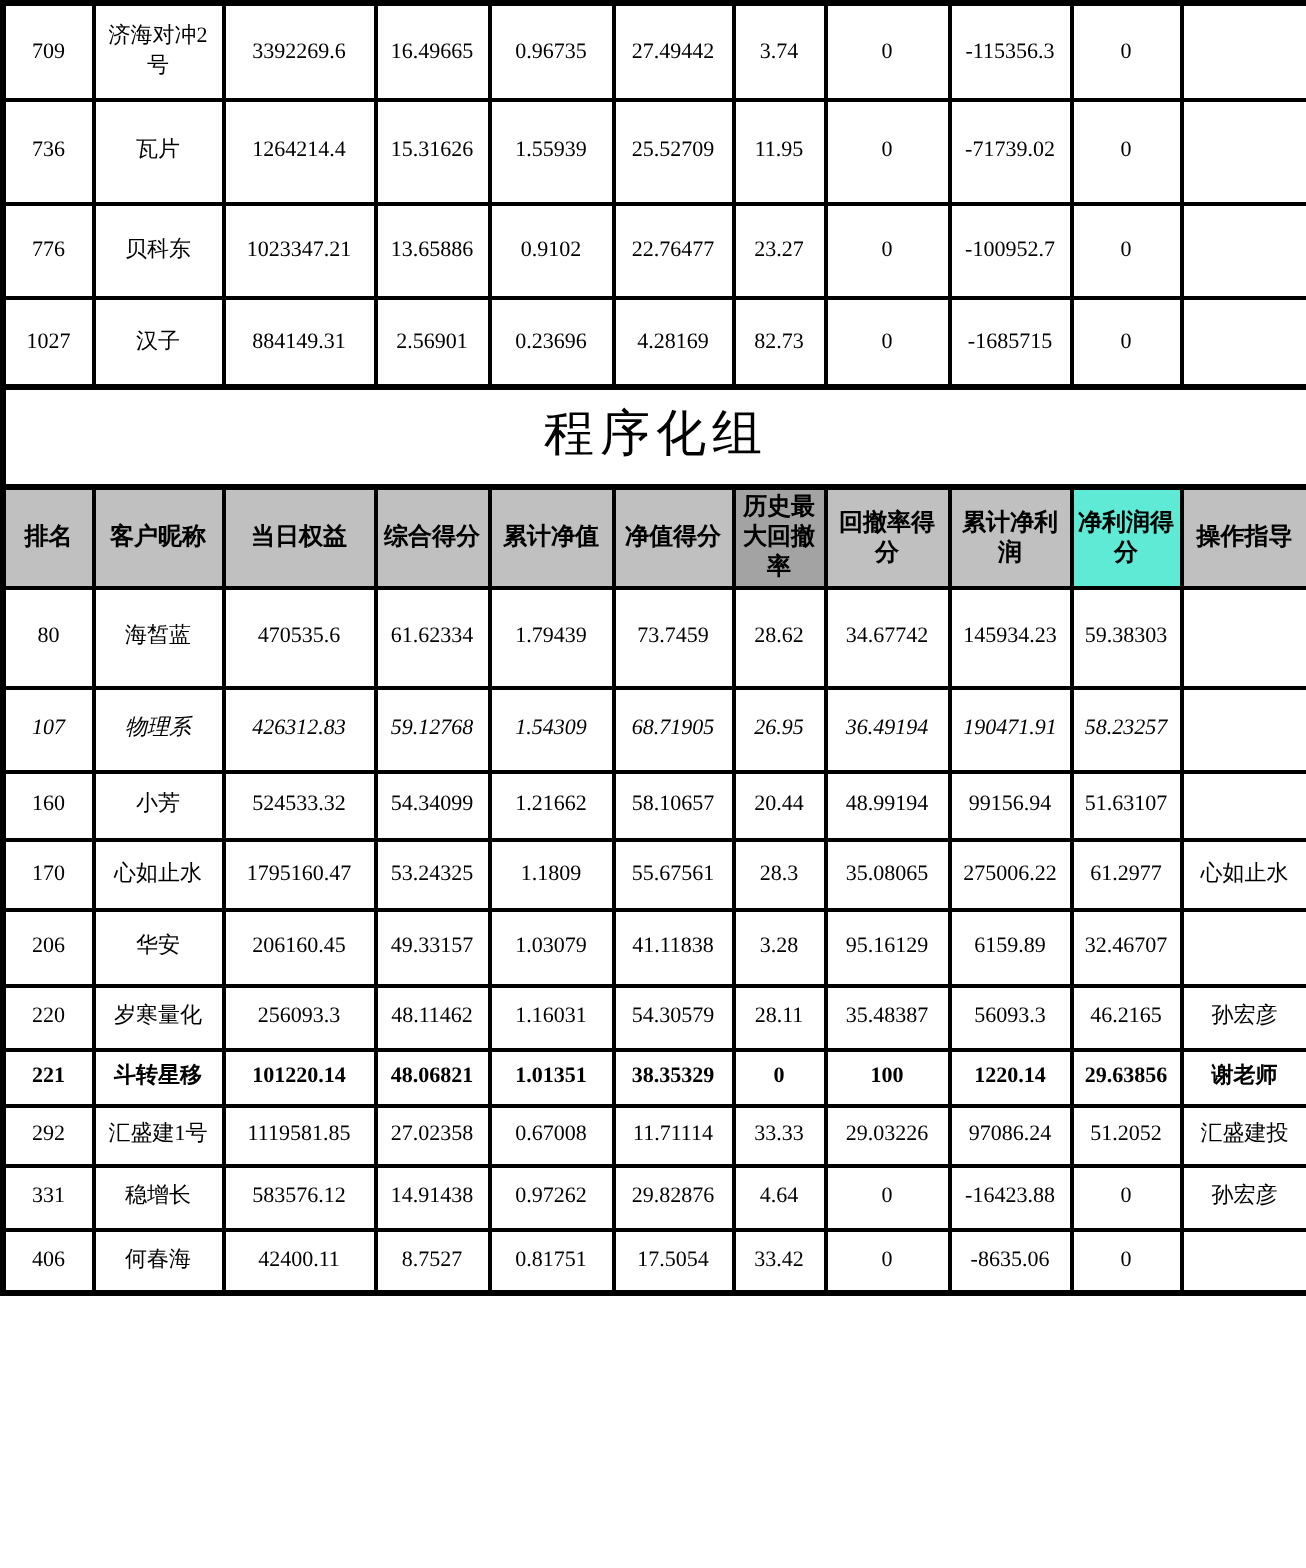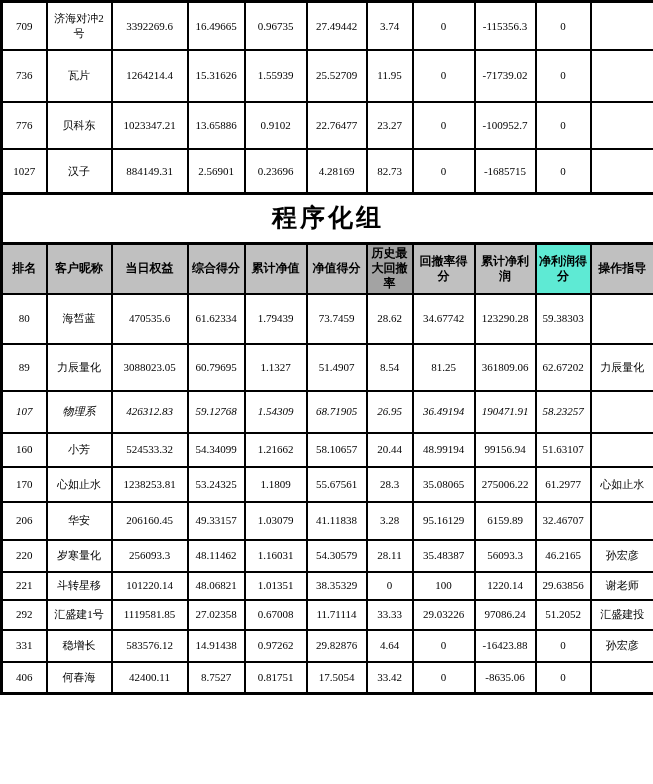--- a/index.html
+++ b/index.html
@@ -30,21 +30,21 @@
     background: #ffffff;
   }
   table.grid tr.hdr td {
     font-weight: bold;
     font-size: 12px;
     line-height: 1.25;
     word-break: break-all;
   }
   table.grid td.title-cell {
     font-size: 25px;
-    font-weight: bold;
+    font-weight: normal;
     letter-spacing: 3px;
     border-top: 3px solid #000000;
     border-bottom: 3px solid #000000;
   }
 </style>
 </head>
 <body style="background: rgb(255, 255, 255); color: rgb(0, 0, 0);">
 
 <table class="grid">
   <colgroup>
@@ -132,36 +132,23 @@
       </tr>
       <tr class="datarow" style="height: 50px;">
         <td>80</td>
         <td>海皙蓝</td>
         <td>470535.6</td>
         <td>61.62334</td>
         <td>1.79439</td>
         <td>73.7459</td>
         <td>28.62</td>
         <td>34.67742</td>
-        <td>123290.28</td>
+        <td>145934.23</td>
         <td>59.38303</td>
         <td></td>
-      </tr>
-      <tr class="datarow" style="height: 47px;">
-        <td>89</td>
-        <td>力辰量化</td>
-        <td>3088023.05</td>
-        <td>60.79695</td>
-        <td>1.1327</td>
-        <td>51.4907</td>
-        <td>8.54</td>
-        <td>81.25</td>
-        <td>361809.06</td>
-        <td>62.67202</td>
-        <td>力辰量化</td>
       </tr>
       <tr class="datarow" style="height: 42px; font-style: italic;">
         <td>107</td>
         <td>物理系</td>
         <td>426312.83</td>
         <td>59.12768</td>
         <td>1.54309</td>
         <td>68.71905</td>
         <td>26.95</td>
         <td>36.49194</td>
@@ -178,21 +165,21 @@
         <td>58.10657</td>
         <td>20.44</td>
         <td>48.99194</td>
         <td>99156.94</td>
         <td>51.63107</td>
         <td></td>
       </tr>
       <tr class="datarow" style="height: 35px;">
         <td>170</td>
         <td>心如止水</td>
-        <td>1238253.81</td>
+        <td>1795160.47</td>
         <td>53.24325</td>
         <td>1.1809</td>
         <td>55.67561</td>
         <td>28.3</td>
         <td>35.08065</td>
         <td>275006.22</td>
         <td>61.2977</td>
         <td>心如止水</td>
       </tr>
       <tr class="datarow" style="height: 38px;">
@@ -214,21 +201,21 @@
         <td>256093.3</td>
         <td>48.11462</td>
         <td>1.16031</td>
         <td>54.30579</td>
         <td>28.11</td>
         <td>35.48387</td>
         <td>56093.3</td>
         <td>46.2165</td>
         <td>孙宏彦</td>
       </tr>
-      <tr class="datarow" style="height: 28px;">
+      <tr class="datarow" style="height: 28px; font-weight: bold;">
         <td>221</td>
         <td>斗转星移</td>
         <td>101220.14</td>
         <td>48.06821</td>
         <td>1.01351</td>
         <td>38.35329</td>
         <td>0</td>
         <td>100</td>
         <td>1220.14</td>
         <td>29.63856</td>

